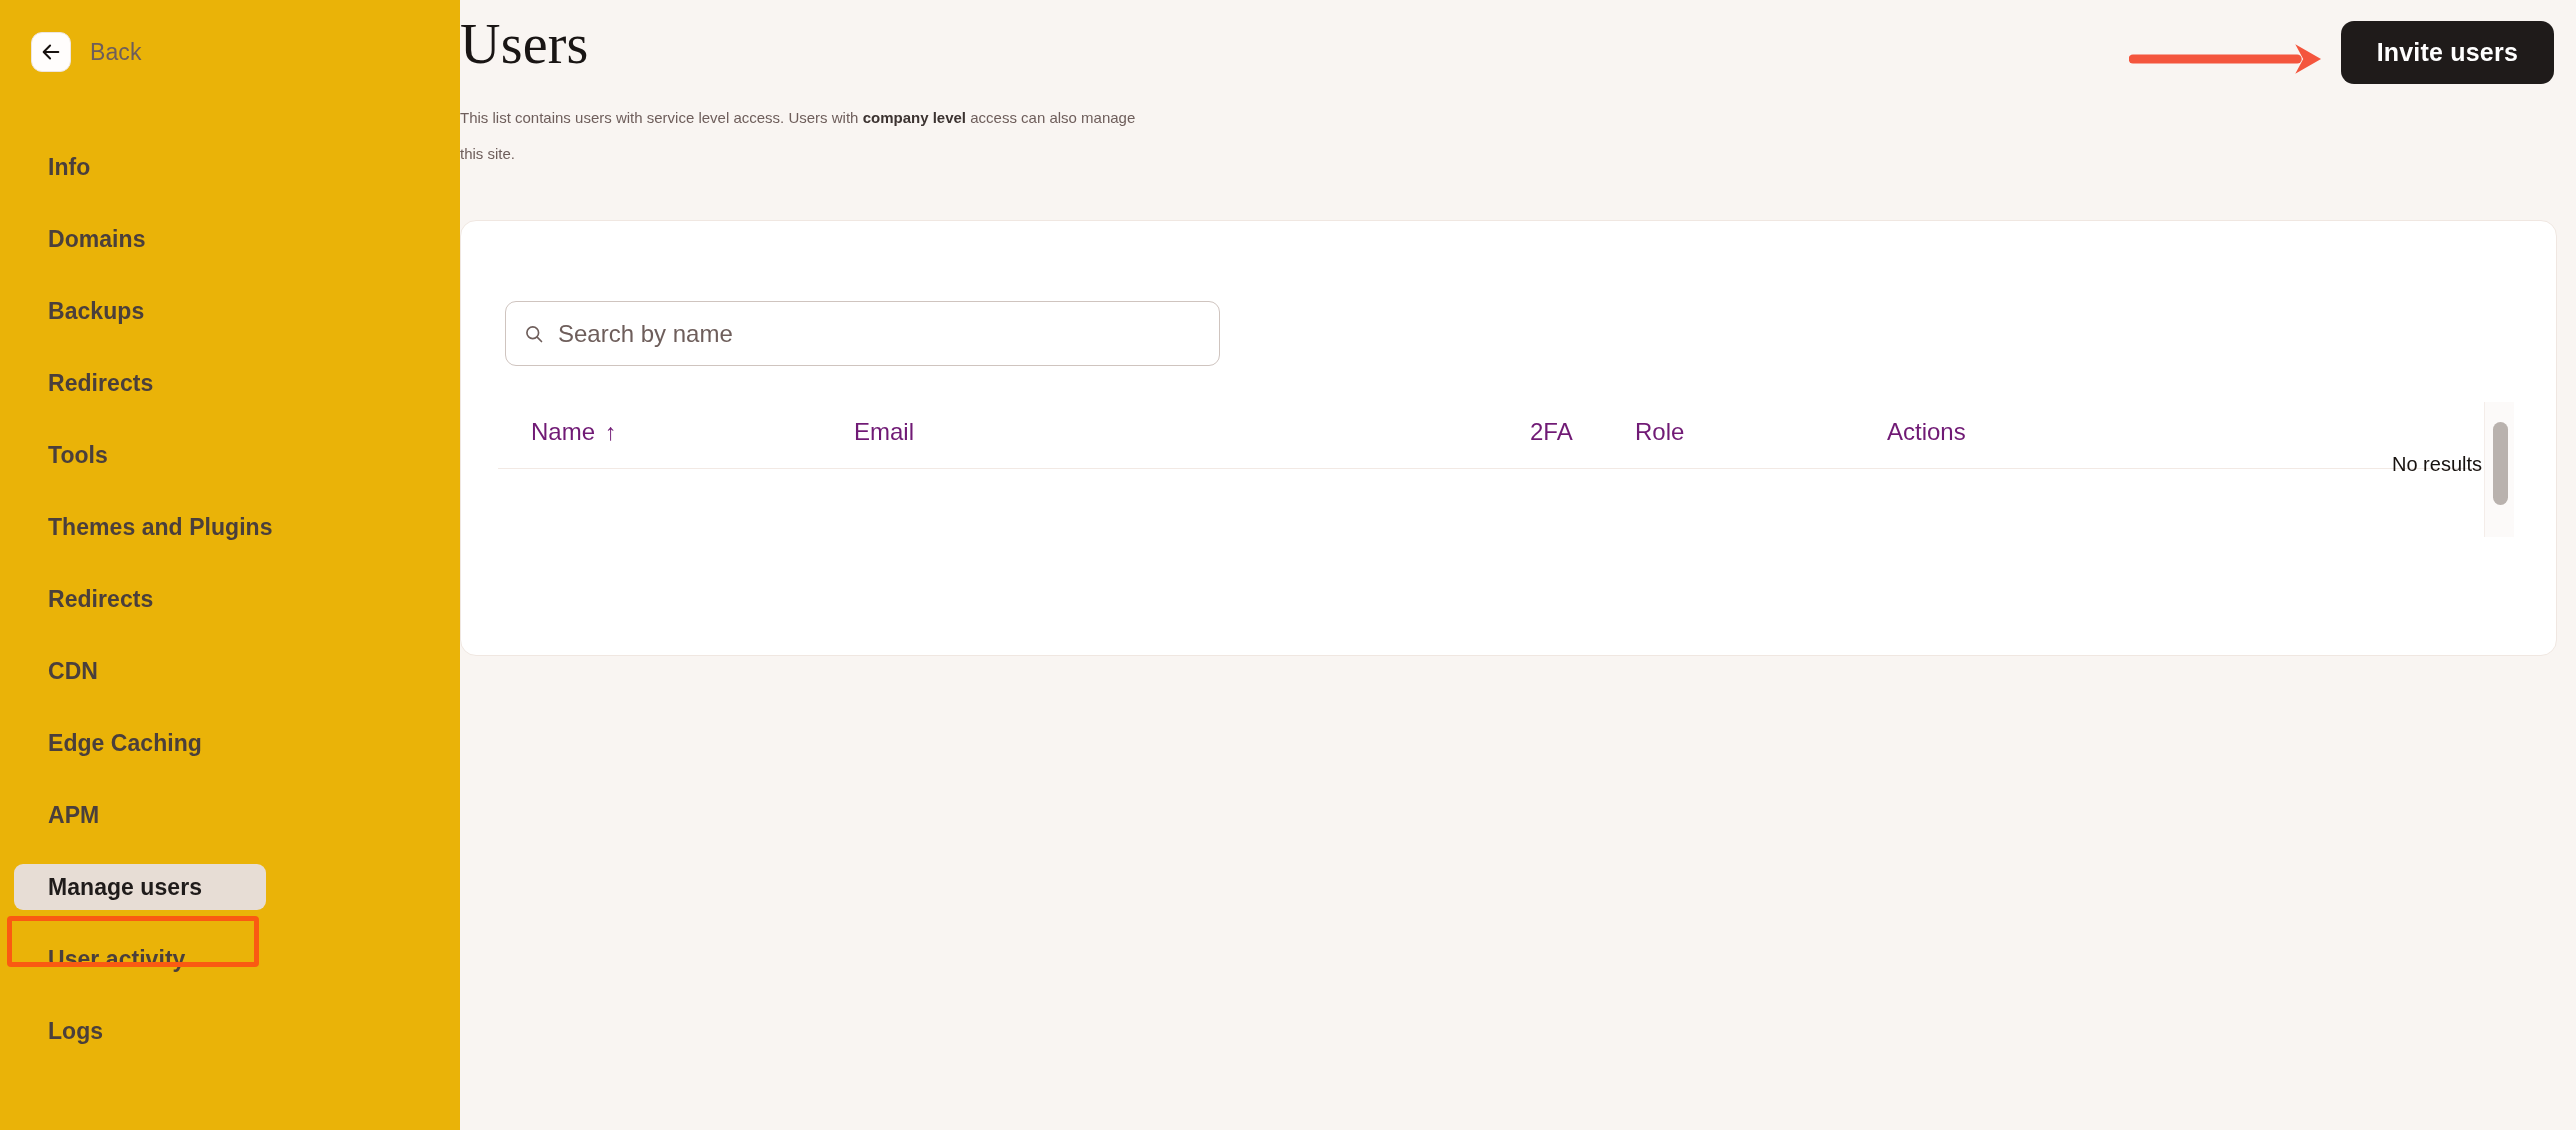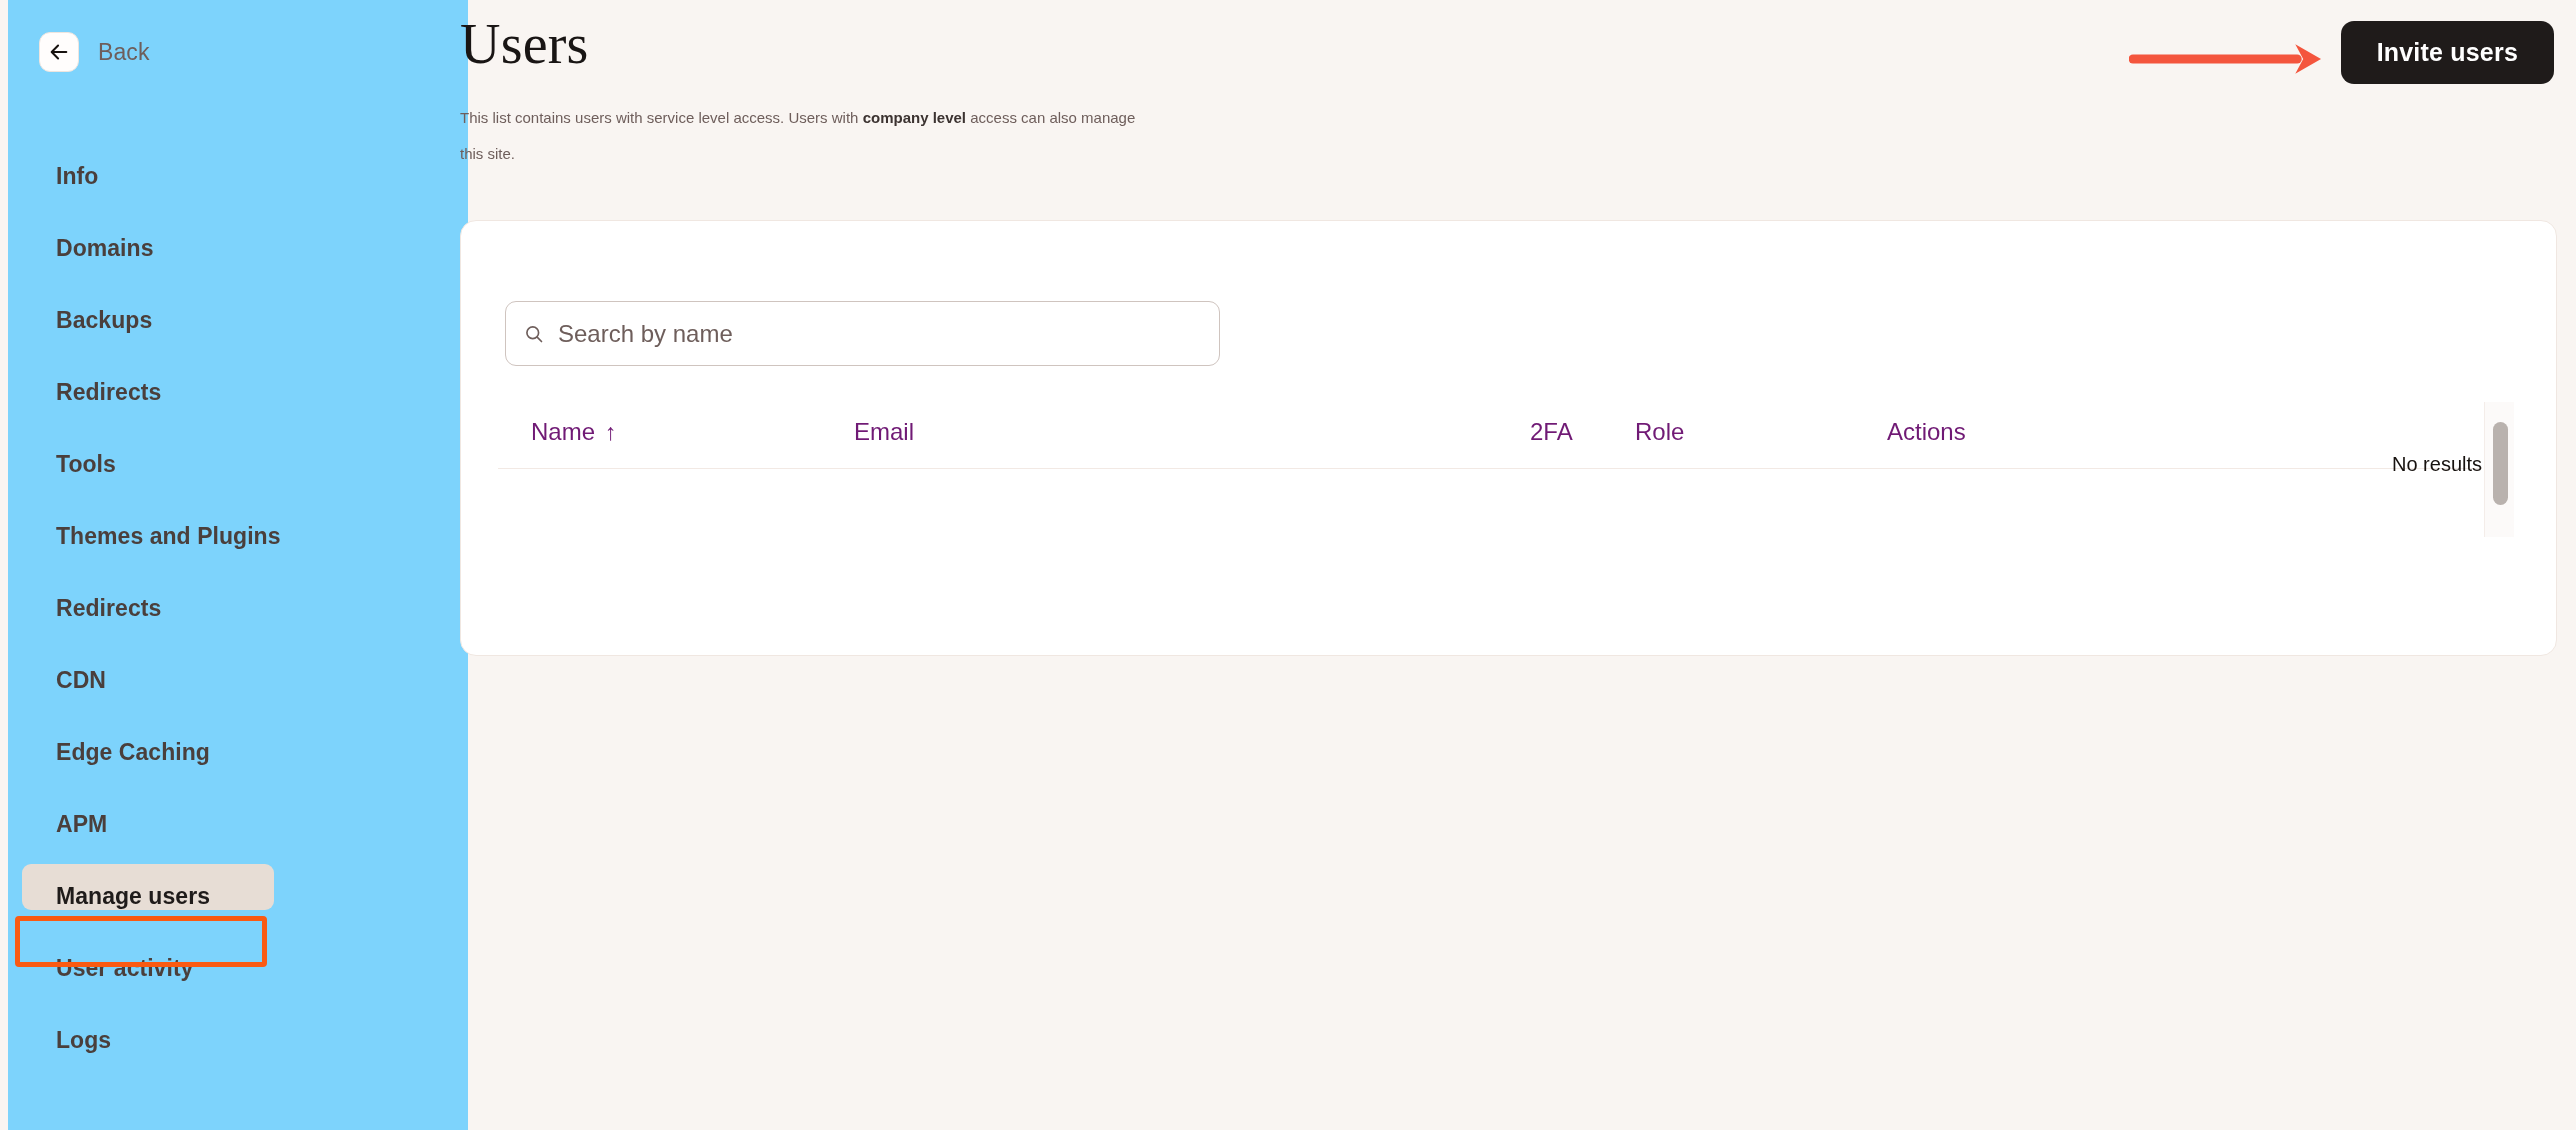--- a/index.html
+++ b/index.html
@@ -19,25 +19,25 @@
 
   .page {
     position: relative;
     width: 2576px;
     height: 1131px;
   }
 
   
   .sidebar {
     position: absolute;
-    left: 8px;
+    left: 0;
     top: 0;
     width: 460px;
     height: 1131px;
-    background: #7dd3fc;
+    background: #eab308;
   }
 
   .back-row {
     position: absolute;
     left: 31px;
     top: 32px;
     display: flex;
     align-items: center;
     gap: 19px;
   }
@@ -68,21 +68,21 @@
     left: 0;
     top: 144px;
     width: 460px;
   }
 
   .nav-item {
     position: relative;
     height: 46px;
     margin-bottom: 26px;
     display: flex;
-    align-items: flex-end;
+    align-items: center;
     padding-left: 48px;
     font-size: 23px;
     font-weight: bold;
     color: #4A3F3C;
     cursor: pointer;
     letter-spacing: 0.05px;
   }
 
   .nav-item.active {
     background: #E7DDD5;

